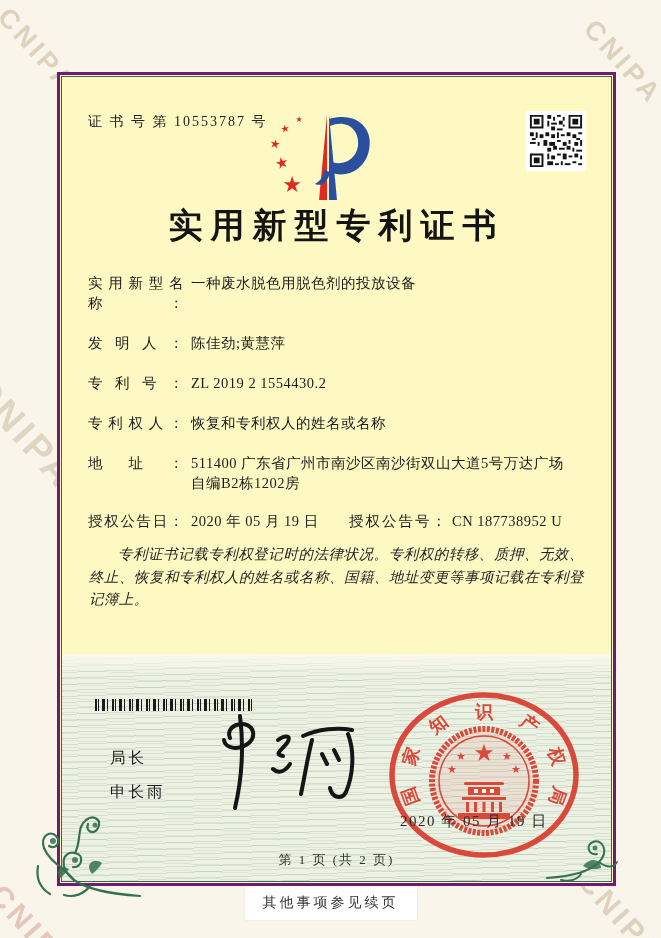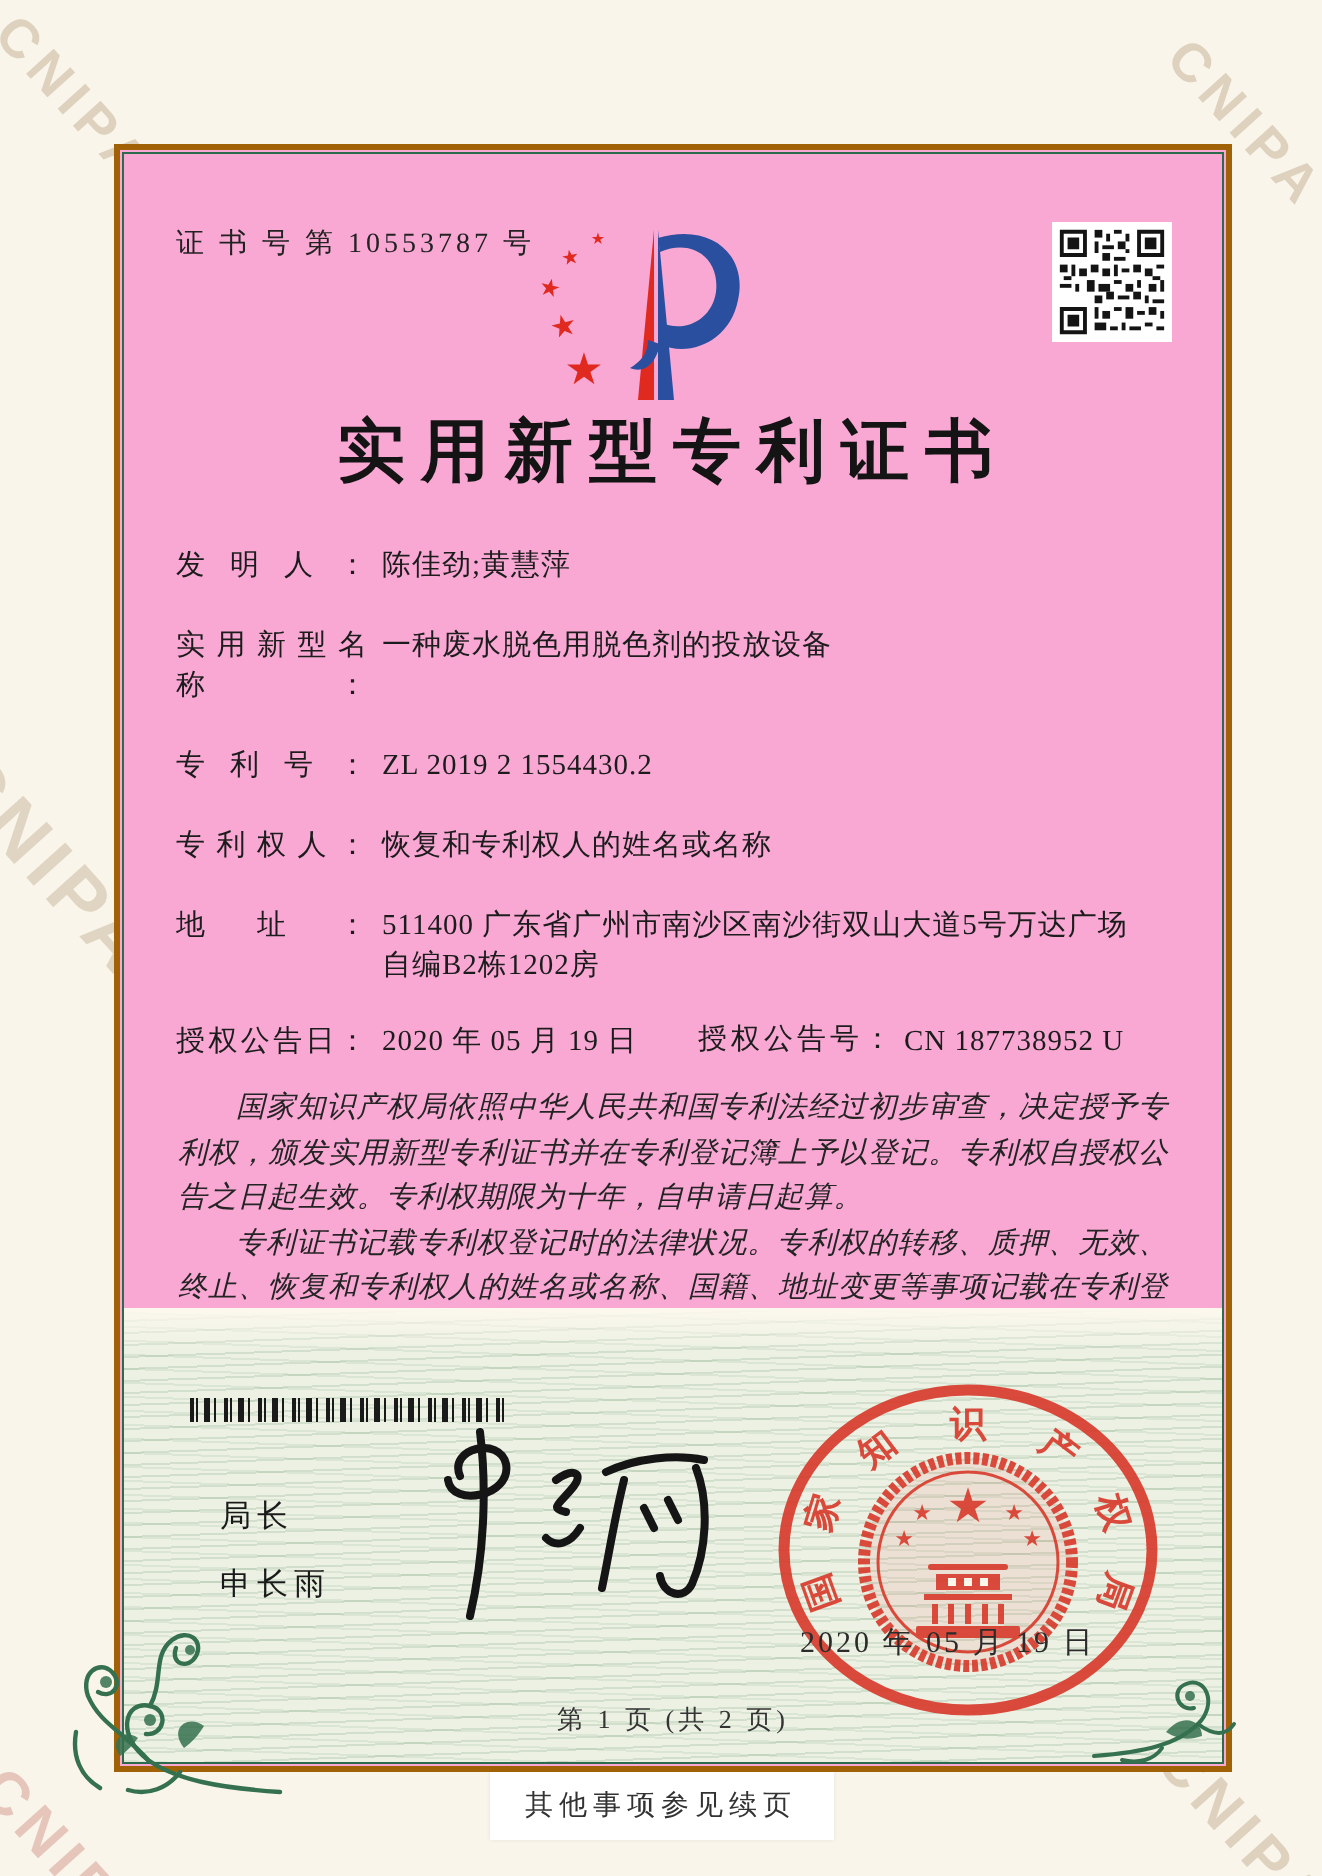--- a/index.html
+++ b/index.html
@@ -12,38 +12,38 @@
   .wm1{left:14px;top:2px;font-size:27px;}
   .wm2{left:600px;top:14px;font-size:27px;}
   .wm3{left:-6px;top:368px;font-size:38px;color:rgba(193,176,146,.45);}
   .wm4{left:196px;top:108px;font-size:30px;color:rgba(193,176,146,.32);}
   .wm5{left:400px;top:258px;font-size:34px;color:rgba(193,176,146,.38);}
   .wm6{left:146px;top:564px;font-size:30px;color:rgba(193,176,146,.4);}
   .wm7{left:596px;top:864px;font-size:30px;}
   .wm8{left:8px;top:878px;font-size:30px;color:rgba(214,158,148,.55);}
   
   .frame{position:absolute;left:57px;top:72px;width:553px;height:808px;
-         border:3px solid #a16207;background:#f9a8d4;z-index:1;}
+         border:3px solid #701a75;background:#fef9c3;z-index:1;}
   .inner{position:absolute;inset:1px;border:1px solid #2d6b4d;}
   
   .cert-no{position:absolute;left:26px;top:36px;font-size:14px;letter-spacing:2px;color:#222;}
   .qr{position:absolute;left:464px;top:34px;width:60px;height:60px;background:#fff;padding:2px;box-sizing:border-box;}
   .qr svg{display:block;width:100%;height:100%;}
   .logo{position:absolute;left:196px;top:33px;width:120px;height:94px;}
   .logo svg{display:block;width:100%;height:100%;}
   .title{position:absolute;left:0;top:126px;width:100%;margin:0;text-align:center;
          font-size:34px;font-weight:bold;letter-spacing:8px;color:#141414;}
   
   .fields{position:absolute;left:26px;right:24px;top:196px;font-size:14.5px;line-height:20px;}
   .row{margin-bottom:20px;}
   .lbl{display:inline-block;width:96px;text-align:justify;text-align-last:justify;
        vertical-align:top;margin-right:7px;letter-spacing:0.5px;}
   .val{display:inline-block;vertical-align:top;white-space:pre-line;max-width:392px;letter-spacing:0.5px;}
   .v1{width:158px;}
-  .lbl2{display:inline-block;vertical-align:top;letter-spacing:2px;margin-right:4px;font-family:Liberation Mono, monospace;}
+  .lbl2{display:inline-block;vertical-align:top;letter-spacing:2px;margin-right:4px;}
   .row-addr{margin-bottom:18px;}
   
   .paras{position:absolute;left:27px;right:27px;top:466px;font-size:14.5px;line-height:22.5px;
          font-style:italic;text-align:justify;color:#242424;}
   .paras p{margin:0;text-indent:2em;letter-spacing:0.4px;}
   
   .greenzone{position:absolute;left:0;right:0;top:577px;bottom:0;
      background:
        linear-gradient(#fcf8ee, rgba(252,248,238,0) 22px),
        repeating-linear-gradient(178deg, rgba(104,150,110,.20) 0 1px, rgba(104,150,110,0) 1px 6px),
@@ -159,42 +159,41 @@
 
           <path d="M71,9 C98,1 116,18 111,40 C107,61 86,69 72,62 L72,51 C84,57 98,50 100,36 C102,19 88,9 72,16 Z" fill="#2a4f9e"></path>
           <path d="M72,62 C70,72 64,77 57,74 C62,71 66,67 66,60 Z" fill="#2a4f9e"></path>
         </svg>
       </div>
 
       <h1 class="title">实用新型专利证书</h1>
 
       <div class="fields">
         <div class="row">
+          <span class="lbl">实用新型名称：</span><span class="val">一种废水脱色用脱色剂的投放设备</span>
+        </div>
+        <div class="row">
           <span class="lbl">发明人：</span><span class="val">陈佳劲;黄慧萍</span>
-        </div>
-        <div class="row">
-          <span class="lbl">实用新型名称：</span><span class="val">一种废水脱色用脱色剂的投放设备</span>
         </div>
         <div class="row">
           <span class="lbl">专利号：</span><span class="val">ZL 2019 2 1554430.2</span>
         </div>
         <div class="row">
           <span class="lbl">专利权人：</span><span class="val">恢复和专利权人的姓名或名称</span>
         </div>
         <div class="row row-addr">
           <span class="lbl">地址：</span><span class="val">511400 广东省广州市南沙区南沙街双山大道5号万达广场
 自编B2栋1202房</span>
         </div>
         <div class="row">
           <span class="lbl">授权公告日：</span><span class="val v1">2020 年 05 月 19 日</span><span class="lbl2">授权公告号：</span><span class="val">CN 187738952 U</span>
         </div>
       </div>
 
       <div class="paras">
-        <p>国家知识产权局依照中华人民共和国专利法经过初步审查，决定授予专利权，颁发实用新型专利证书并在专利登记簿上予以登记。专利权自授权公告之日起生效。专利权期限为十年，自申请日起算。</p>
         <p>专利证书记载专利权登记时的法律状况。专利权的转移、质押、无效、终止、恢复和专利权人的姓名或名称、国籍、地址变更等事项记载在专利登记簿上。</p>
       </div>
 
       <div class="greenzone"></div>
 
       <div class="barcode"></div>
 
       <div class="director">
         <div>局长</div>
         <div>申长雨</div>

